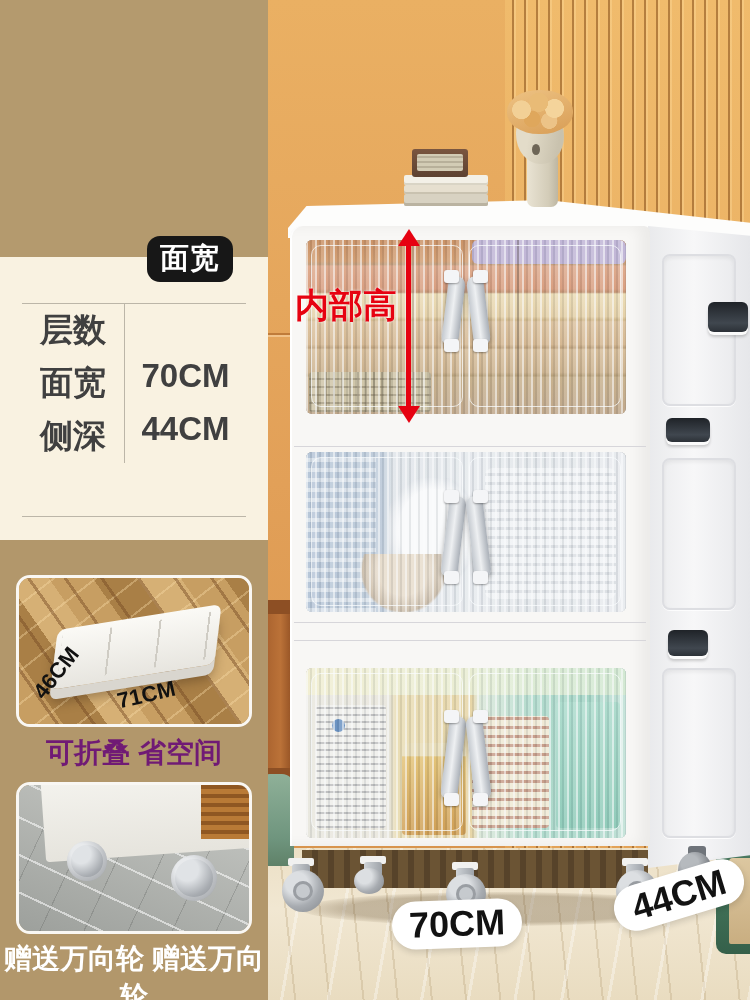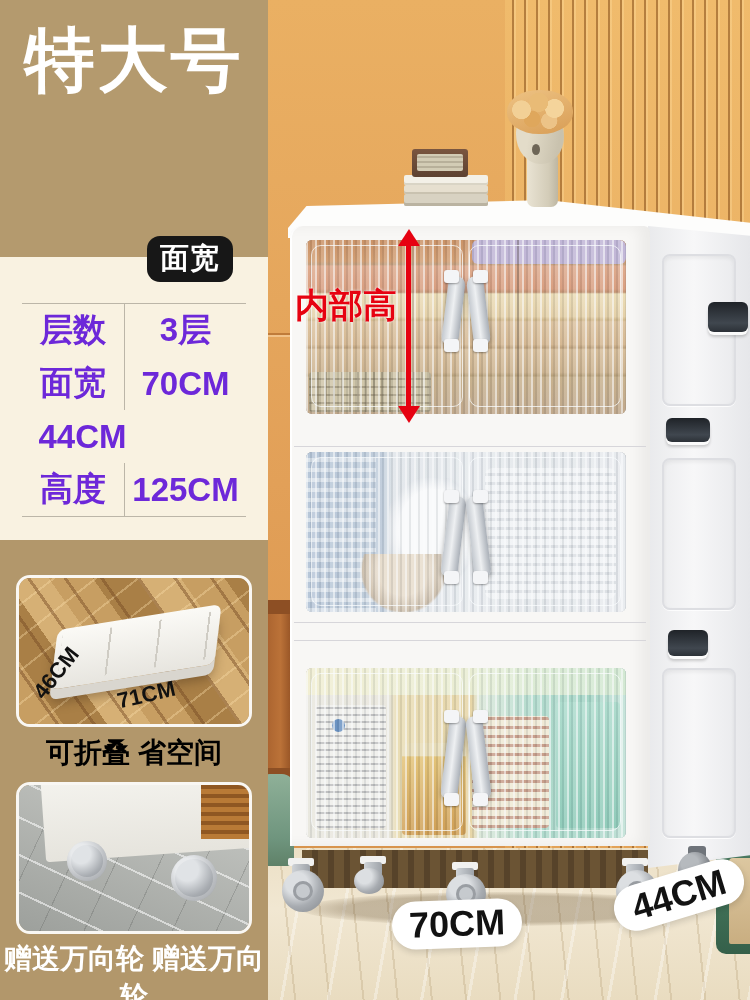--- a/index.html
+++ b/index.html
@@ -123,21 +123,21 @@
     background:#fdf4e0;display:flex;align-items:center;justify-content:center;
     font-size:33px;font-weight:800;color:#1d1b18;}
   .spec-panel{left:0;top:257px;width:268px;height:283px;background:#f9f2e1;}
   .big-num{position:absolute;left:24px;top:-62px;font-size:94px;font-weight:800;
     letter-spacing:-5px;color:#141414;}
   .chip{position:absolute;left:147px;top:-21px;width:86px;height:46px;border-radius:13px;
     background:#171717;color:#ffffff;font-size:29px;font-weight:800;
     display:flex;align-items:center;justify-content:center;letter-spacing:1px;}
   .spec-table{position:absolute;left:22px;top:46px;width:224px;height:214px;
     border-top:1px solid #bcb6a8;border-bottom:1px solid #bcb6a8;}
-  .spec-row{display:flex;height:25%;align-items:center;font-size:33px;color:#6d28d9;font-weight:600;}
+  .spec-row{display:flex;height:25%;align-items:flex-start;font-size:33px;color:#404040;font-weight:600;}
   .spec-row .lab{width:46%;text-align:center;border-right:1px solid #bcb6a8;height:100%;
     display:flex;align-items:center;justify-content:center;}
   .spec-row .val{width:54%;text-align:center;}
   .photo-section{left:0;top:540px;width:268px;height:460px;background:#b2976b;}
   .card{position:absolute;left:16px;width:236px;height:152px;border-radius:14px;
     border:3px solid rgba(255,255,255,.92);overflow:hidden;}
   .caption{position:absolute;left:0;width:268px;text-align:center;font-size:28px;font-weight:800;}
   .dim-label{position:absolute;font-size:22px;font-weight:800;color:#111;}
 
   .wood{position:absolute;inset:0;
@@ -308,53 +308,48 @@
   </div>
 
   <div class="abs pill" style="left:392px;top:900px;width:130px;height:48px;transform:rotate(-2deg);">
     <span>70CM</span>
   </div>
   <div class="abs pill" style="left:612px;top:872px;width:134px;height:46px;transform:rotate(-17deg);">
     <span>44CM</span>
   </div>
 
   <div class="abs badge-block">
-    <div class="size-title">特大号</div>
   </div>
 
   <div class="abs spec-panel">
     <div class="chip">面宽</div>
     <div class="spec-table">
       <div class="spec-row">
         <div class="lab">层数</div>
-        <div class="val">3层</div>
       </div>
       <div class="spec-row">
         <div class="lab">面宽</div>
         <div class="val">70CM</div>
       </div>
       <div class="spec-row">
+        <div class="lab">侧深</div>
         <div class="val">44CM</div>
-      </div>
-      <div class="spec-row">
-        <div class="lab">高度</div>
-        <div class="val">125CM</div>
       </div>
     </div>
   </div>
 
   <div class="abs photo-section">
 
     <div class="card" style="top:35px;">
       <div class="wood"></div>
       <div class="folded"></div>
       <div class="dim-label" style="left:8px;top:82px;transform:rotate(-52deg);">46CM</div>
       <div class="dim-label" style="left:98px;top:104px;transform:rotate(-13deg);">71CM</div>
     </div>
-    <div class="caption" style="top:194px;color:#000000;">可折叠 省空间</div>
+    <div class="caption" style="top:194px;color:#701a75;">可折叠 省空间</div>
 
     <div class="card" style="top:242px;">
       <div class="marble"></div>
       <div class="cab-bottom-photo"></div>
       <div class="basket-hint"></div>
       <div class="pwheel" style="left:48px;top:56px;width:40px;height:40px;"></div>
       <div class="pwheel" style="left:152px;top:70px;width:46px;height:46px;"></div>
     </div>
     <div class="caption" style="top:400px;color:#ffffff;">赠送万向轮 赠送万向轮</div>
   </div>

